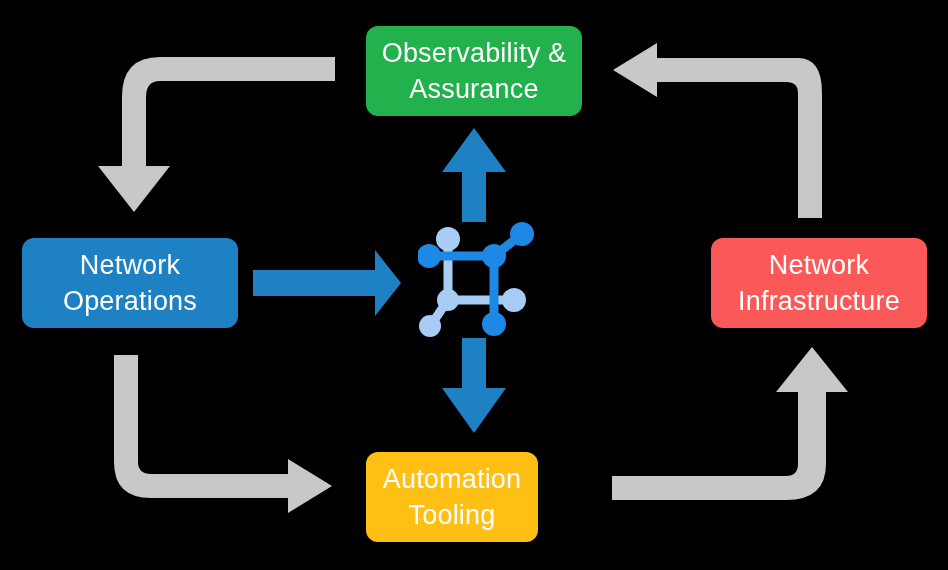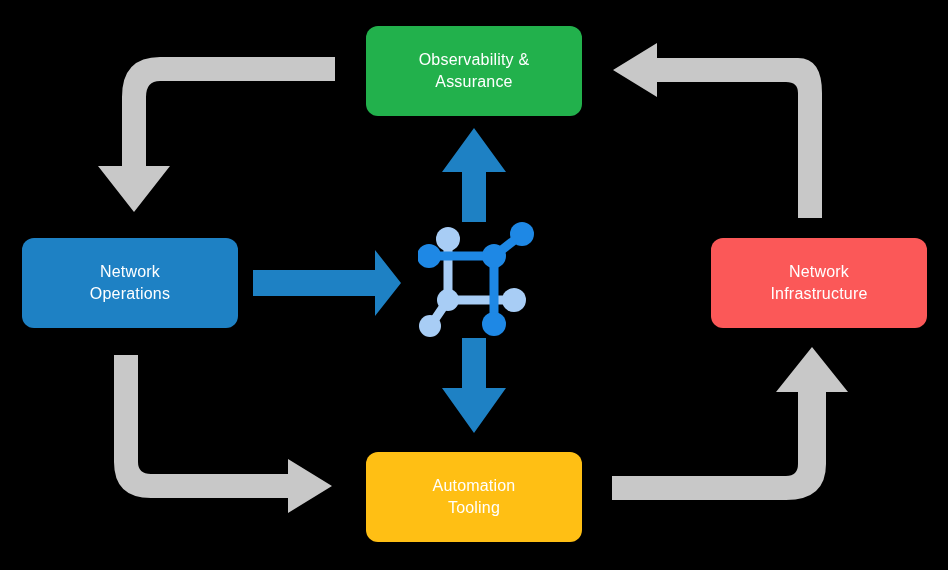--- a/index.html
+++ b/index.html
@@ -16,33 +16,33 @@
     font-family: "Liberation Sans", sans-serif;
   }
   .node-box {
     position: absolute;
     border-radius: 12px;
     display: flex;
     align-items: center;
     justify-content: center;
     text-align: center;
     color: #ffffff;
-    font-size: 16px;
+    font-size: 27px;
     line-height: 1.35;
     font-weight: 400;
     letter-spacing: 0.2px;
     box-sizing: border-box;
     padding: 6px 10px;
   }
   .node-label { display: block; white-space: pre-line; }
 
   #box-observability { left: 366px; top: 26px;  width: 216px; height: 90px; background: #22b14c; }
   #box-operations    { left: 22px;  top: 238px; width: 216px; height: 90px; background: #1e81c4; }
   #box-infrastructure{ left: 711px; top: 238px; width: 216px; height: 90px; background: #fb5858; }
-  #box-automation    { left: 366px; top: 452px; width: 216px; height: 90px; background: #ffbf14; }
+  #box-automation    { left: 366px; top: 452px; width: 172px; height: 90px; background: #ffbf14; }
 
   .svg-layer {
     position: absolute;
     left: 0; top: 0;
     width: 948px;
     height: 570px;
   }
   #center-icon {
     position: absolute;
     left: 418px;

